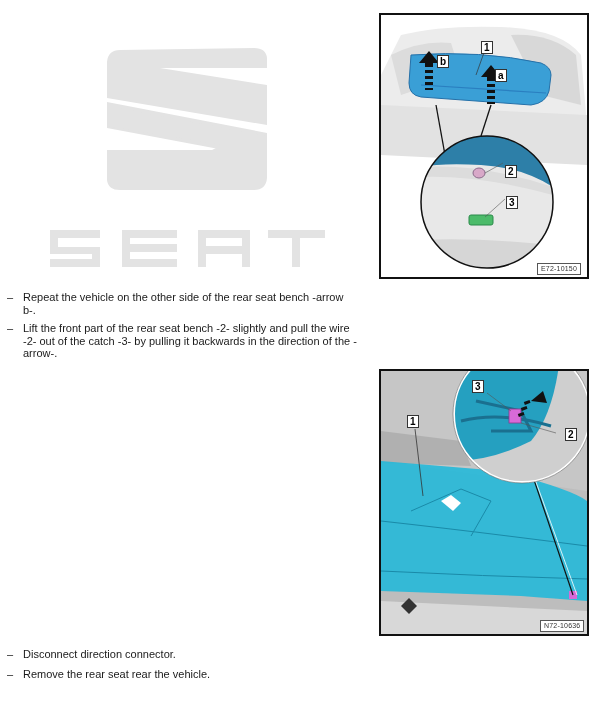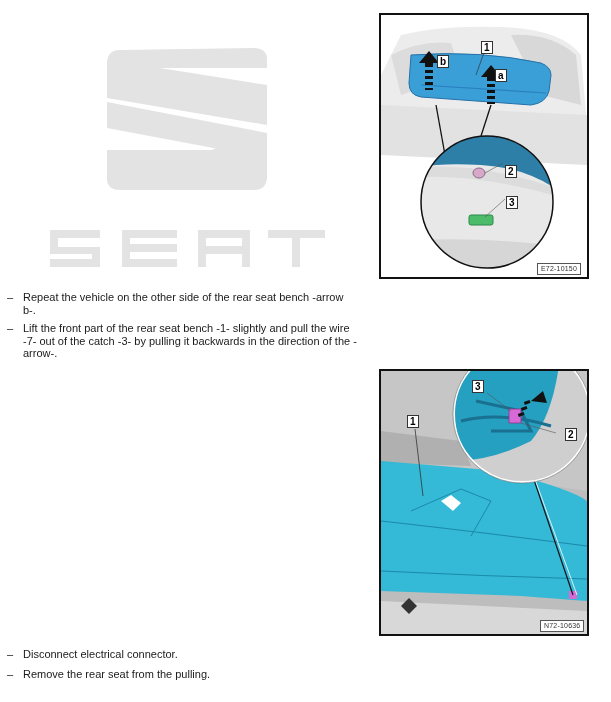--- a/index.html
+++ b/index.html
@@ -33,29 +33,29 @@
     <path d="M228 190 L285 190 L285 198 L260 198 L260 227 L252 227 L252 198 L228 198 Z"></path>
   </g>
 </svg>
 
 <div class="step" style="top:291px;">
   <span class="dash">–</span>
   <span class="txt">Repeat the vehicle on the other side of the rear seat bench -arrow b-.</span>
 </div>
 <div class="step" style="top:322px;">
   <span class="dash">–</span>
-  <span class="txt">Lift the front part of the rear seat bench -1- slightly and pull the wire -7- out of the catch -3- by pulling it backwards in the direction of the -arrow-.</span>
+  <span class="txt">Lift the front part of the rear seat bench -2- slightly and pull the wire -2- out of the catch -3- by pulling it backwards in the direction of the -arrow-.</span>
 </div>
 <div class="step" style="top:648px;">
   <span class="dash">–</span>
-  <span class="txt">Disconnect electrical connector.</span>
+  <span class="txt">Disconnect direction connector.</span>
 </div>
 <div class="step" style="top:668px;">
   <span class="dash">–</span>
-  <span class="txt">Remove the rear seat from the pulling.</span>
+  <span class="txt">Remove the rear seat rear the vehicle.</span>
 </div>
 
 <div class="fig" style="left:379px; top:13px; width:210px; height:266px;">
   <svg width="206" height="262" viewBox="0 0 206 262">
     <defs>
       <linearGradient id="bg1" x1="0" y1="0" x2="0" y2="1">
         <stop offset="0" stop-color="#ffffff"></stop>
           <stop offset="0.5" stop-color="#e6e6e6"></stop>
           <stop offset="1" stop-color="#f4f4f4"></stop>
       </linearGradient>

